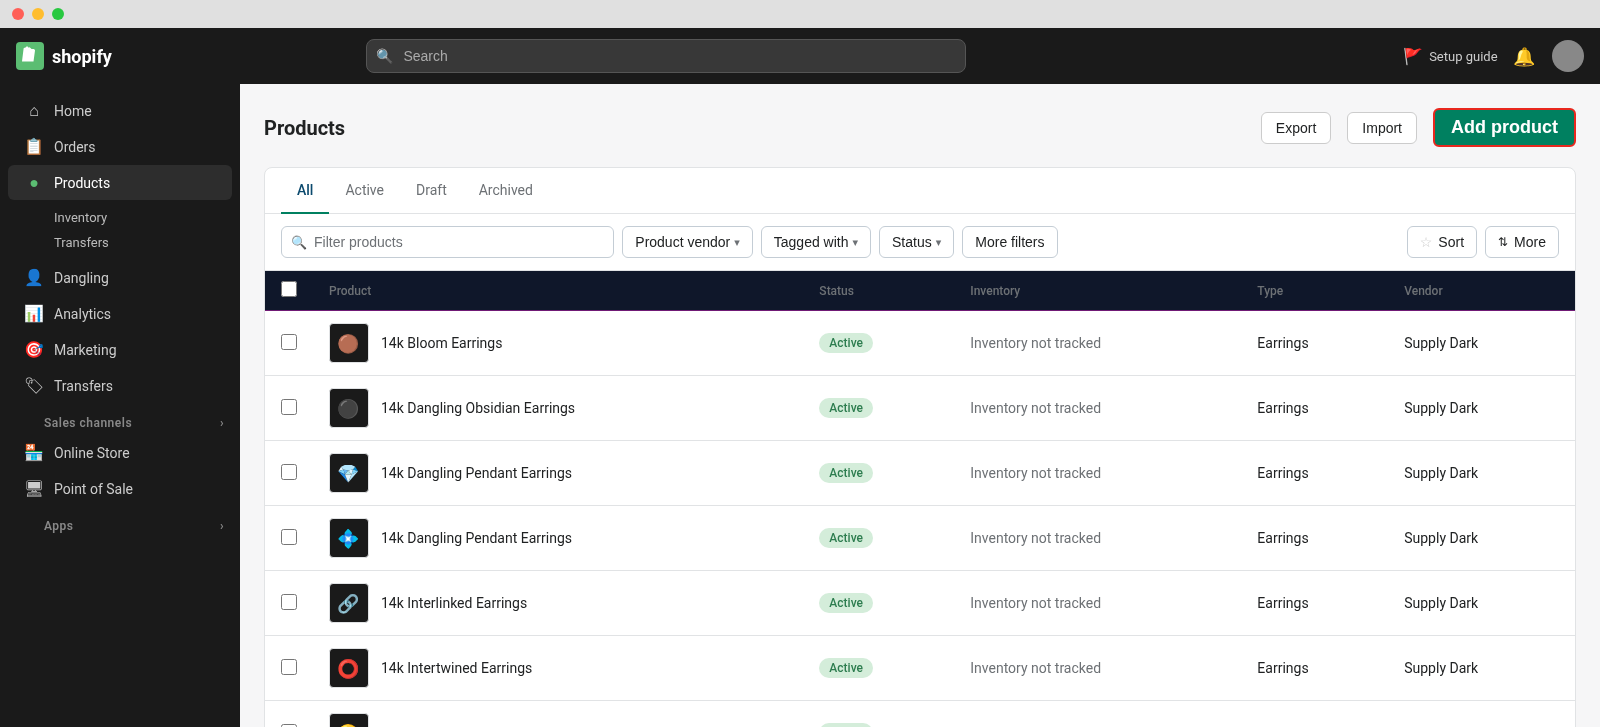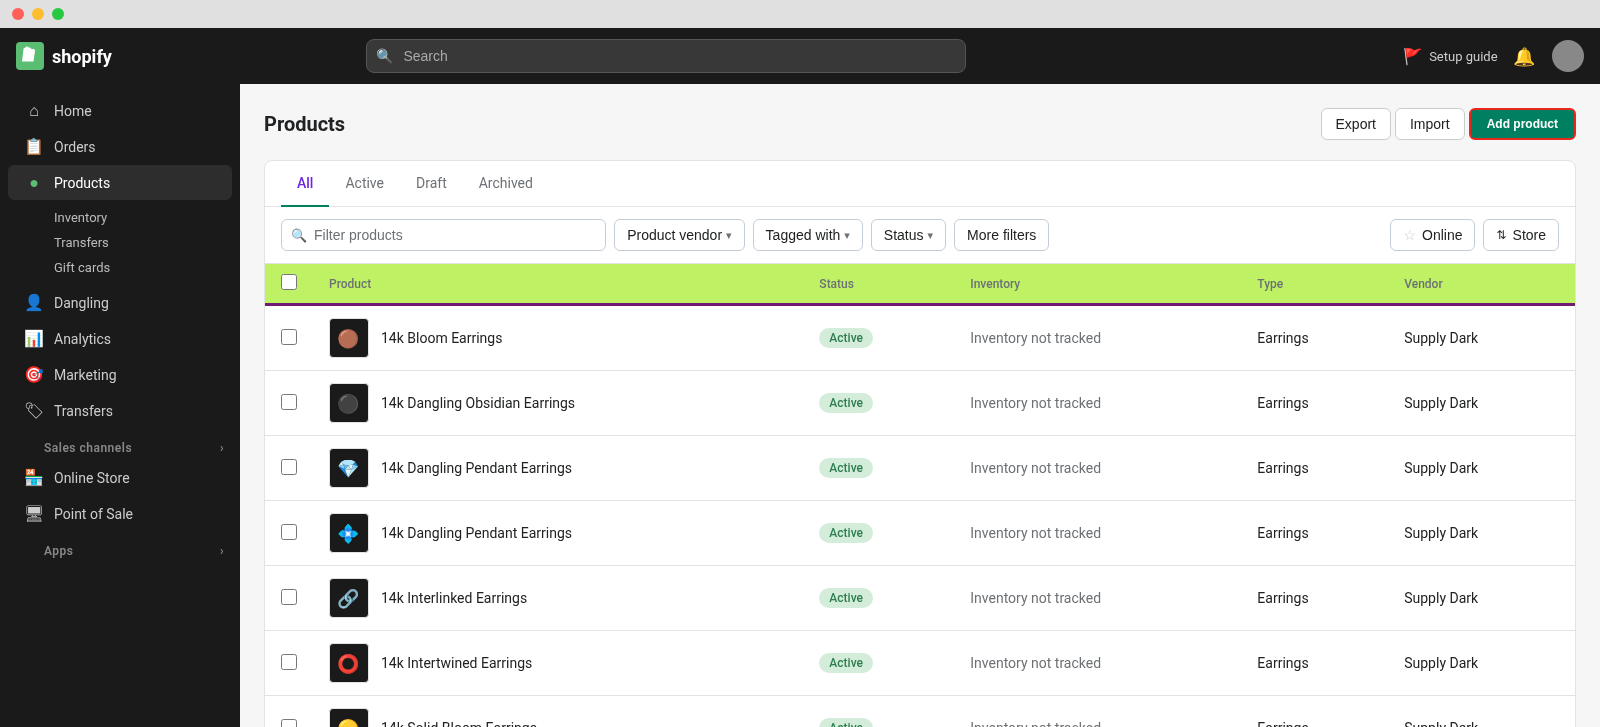--- a/index.html
+++ b/index.html
@@ -176,38 +176,38 @@
       margin-bottom: 20px;
     }
     .page-title {
       font-size: 20px;
       font-weight: 700;
       color: #202223;
     }
     .header-actions {
       display: flex;
       align-items: center;
-      gap: 4px;
+      gap: 16px;
       padding-left: 9px;
     }
     .btn-secondary {
       background: white;
       border: 1px solid #ccc;
       border-radius: 6px;
       padding: 7px 14px;
       font-size: 14px;
       cursor: pointer;
       color: #202223;
     }
     .btn-primary {
       background: #008060;
       border: 2px solid #e8281e;
       border-radius: 6px;
       padding: 7px 16px;
-      font-size: 12px;
+      font-size: 18px;
       cursor: pointer;
       color: white;
       font-weight: 600;
     }
 
     
     .card {
       background: white;
       border-radius: 8px;
       border: 1px solid #e1e3e5;
@@ -222,21 +222,21 @@
     }
     .tab {
       padding: 14px 16px;
       font-size: 14px;
       cursor: pointer;
       color: #6d7175;
       border-bottom: 2px solid transparent;
       margin-bottom: -1px;
     }
     .tab.active {
-      color: #6d28d9;
+      color: #0c4a6e;
       border-bottom-color: #008060;
       font-weight: 500;
     }
 
     
     .filters-bar {
       display: flex;
       align-items: center;
       gap: 8px;
       padding: 12px 16px;
@@ -313,22 +313,22 @@
     .products-table {
       width: 100%;
       border-collapse: collapse;
     }
     .products-table th {
       text-align: left;
       padding: 10px 16px;
       font-size: 12px;
       font-weight: 500;
       color: #6d7175;
-      border-bottom: 3px solid #701a75;
-      background: #bef264;
+      border-bottom: 1px solid #701a75;
+      background: #0f172a;
     }
     .products-table td {
       padding: 12px 16px;
       border-bottom: 1px solid #e1e3e5;
       color: #202223;
       font-size: 14px;
     }
     .products-table tr:last-child td { border-bottom: none; }
     .product-cell {
       display: flex;
@@ -426,21 +426,20 @@
     </div>
 
     <div class="sidebar-item active">
       <span class="item-icon" style="color: #5bbd72;">●</span>
       <span>Products</span>
     </div>
 
     <div class="sidebar-sub">
       <span class="sidebar-sub-item">Inventory</span>
       <span class="sidebar-sub-item">Transfers</span>
-      <span class="sidebar-sub-item">Gift cards</span>
     </div>
 
     <div class="sidebar-item">
       <span class="item-icon">👤</span>
       <span>Dangling</span>
     </div>
 
     <div class="sidebar-item">
       <span class="item-icon">📊</span>
       <span>Analytics</span>
@@ -520,26 +519,26 @@
         </button>
 
         <button class="filter-btn">
           <span>More filters</span>
         </button>
 
         <div class="filter-spacer"></div>
 
         <button class="saved-btn">
           <span class="star-icon">☆</span>
-          <span>Online</span>
+          <span>Sort</span>
         </button>
 
         <button class="sort-btn">
           <span class="sort-arrows">⇅</span>
-          <span>Store</span>
+          <span>More</span>
         </button>
       </div>
 
       <table class="products-table">
         <thead>
           <tr>
             <th class="checkbox-cell">
               <input type="checkbox" style="">
             </th>
             <th>Product</th>

